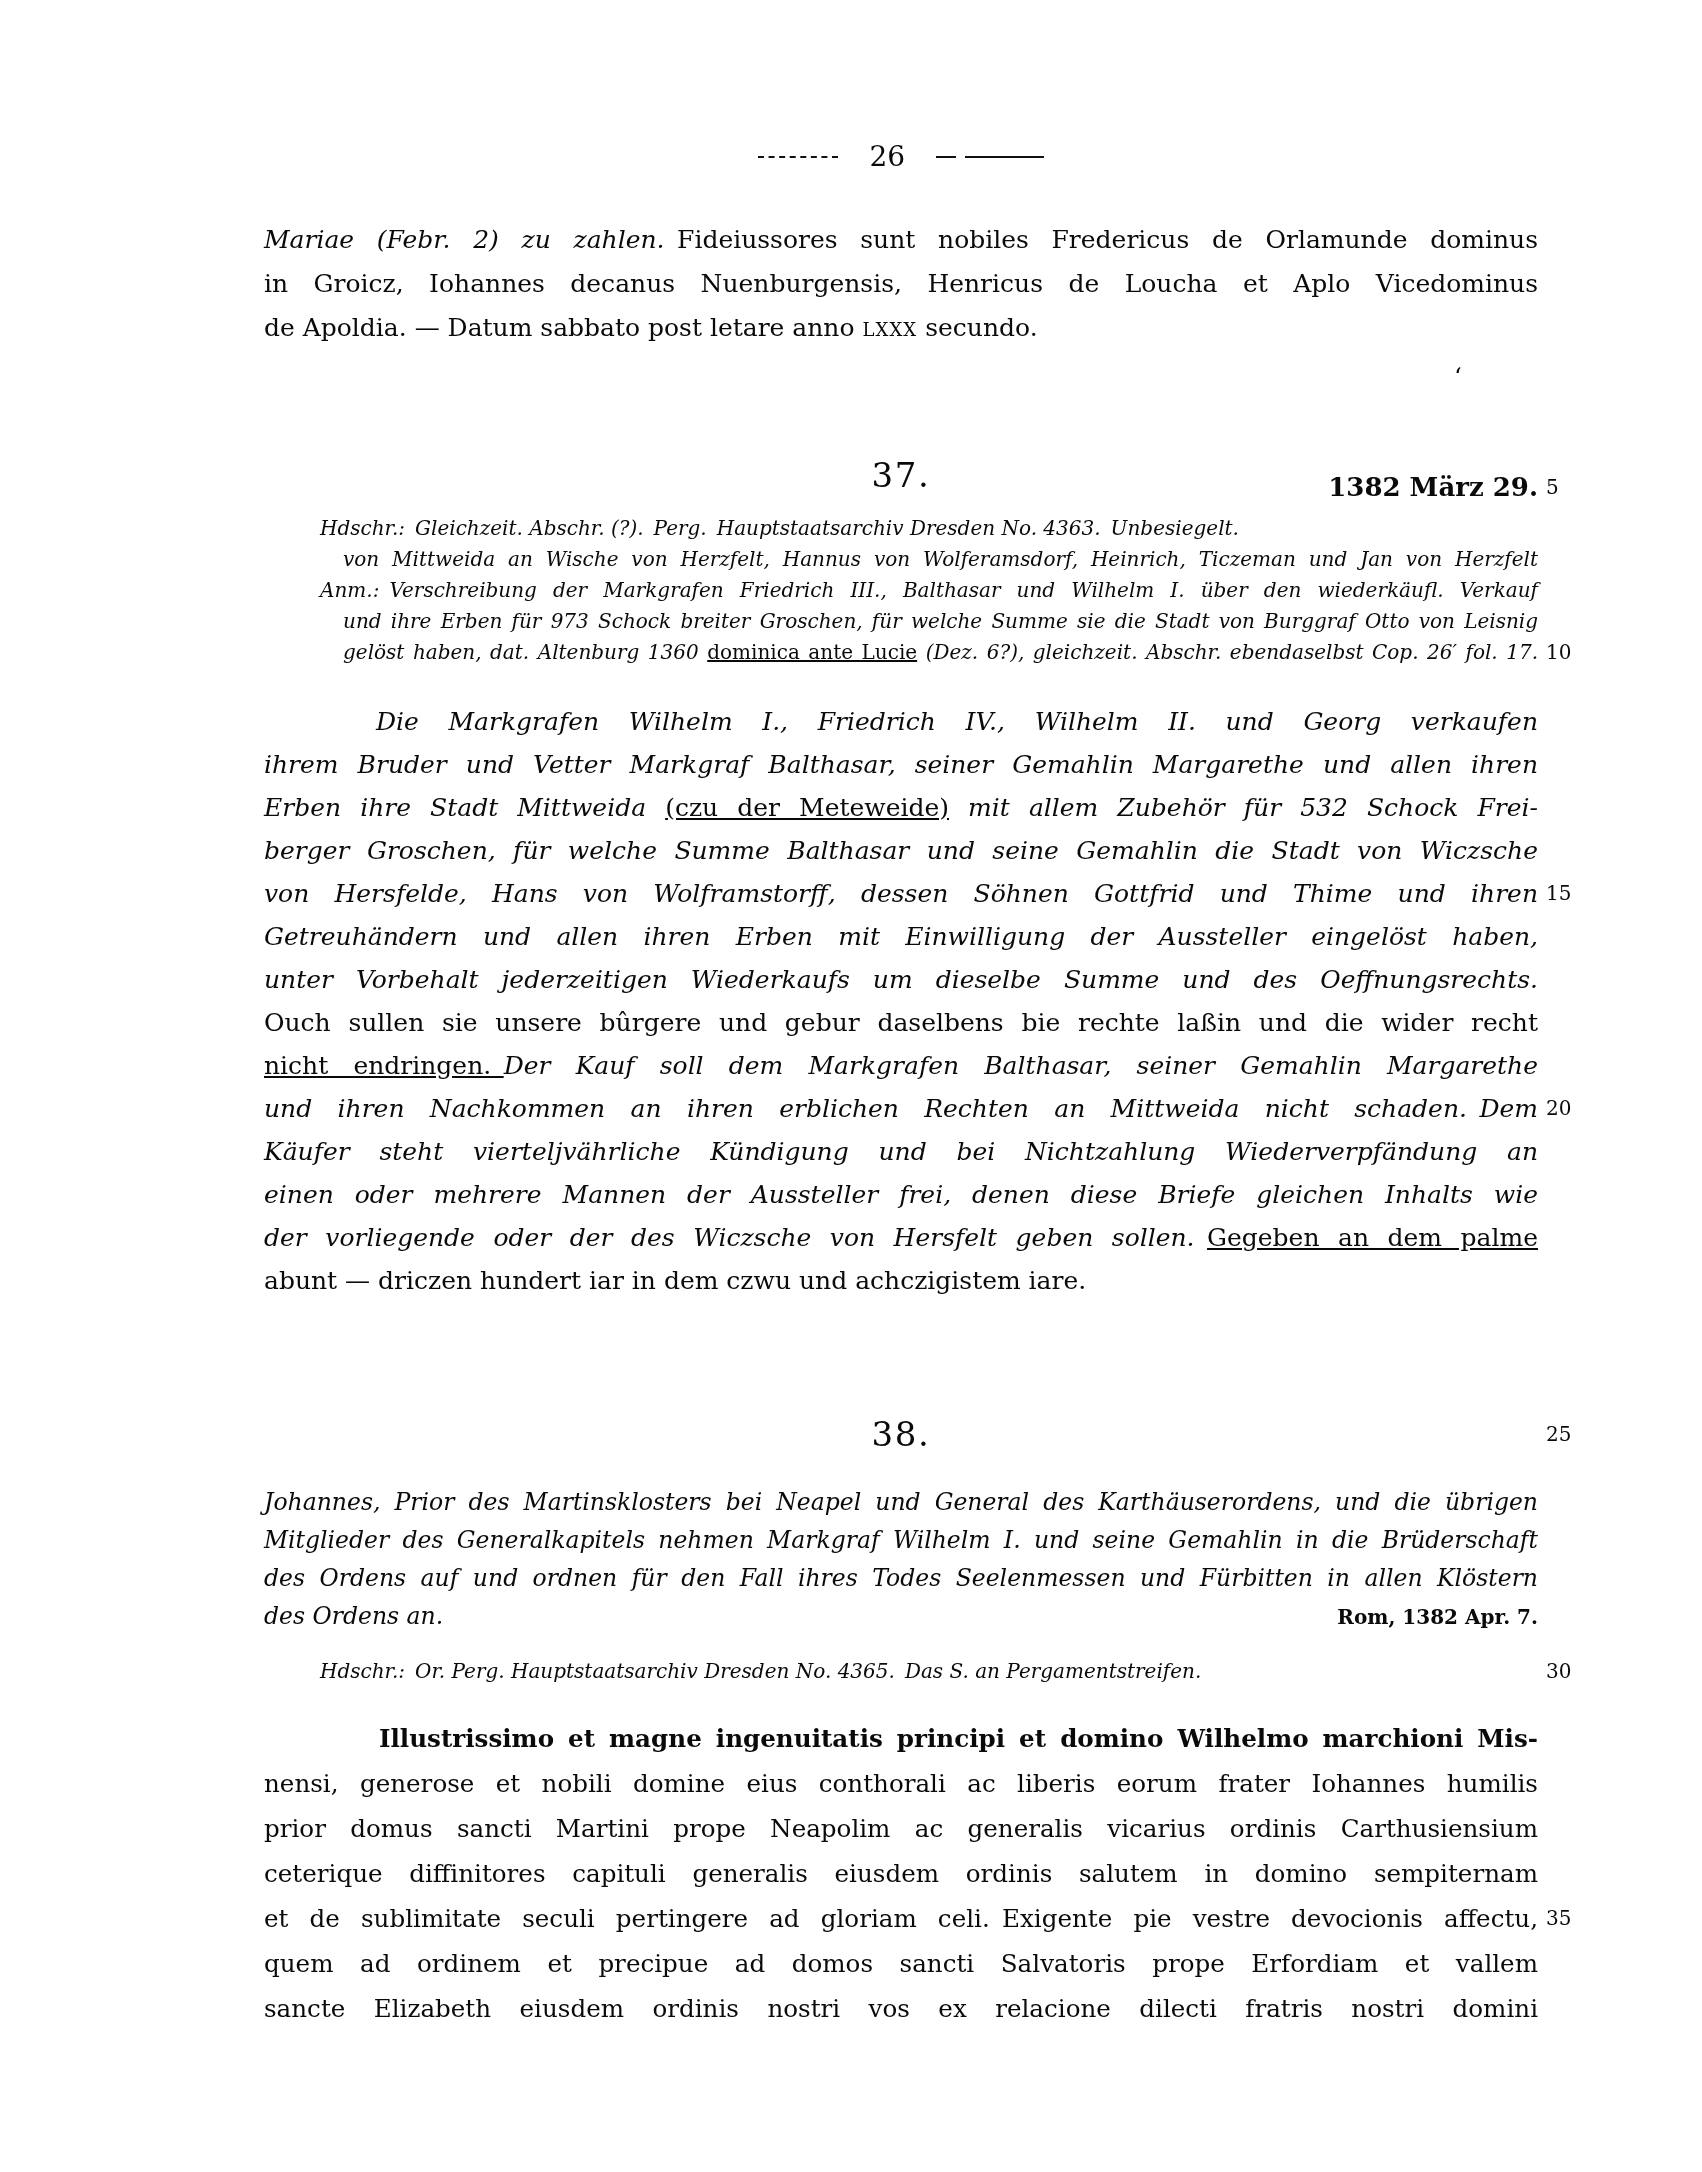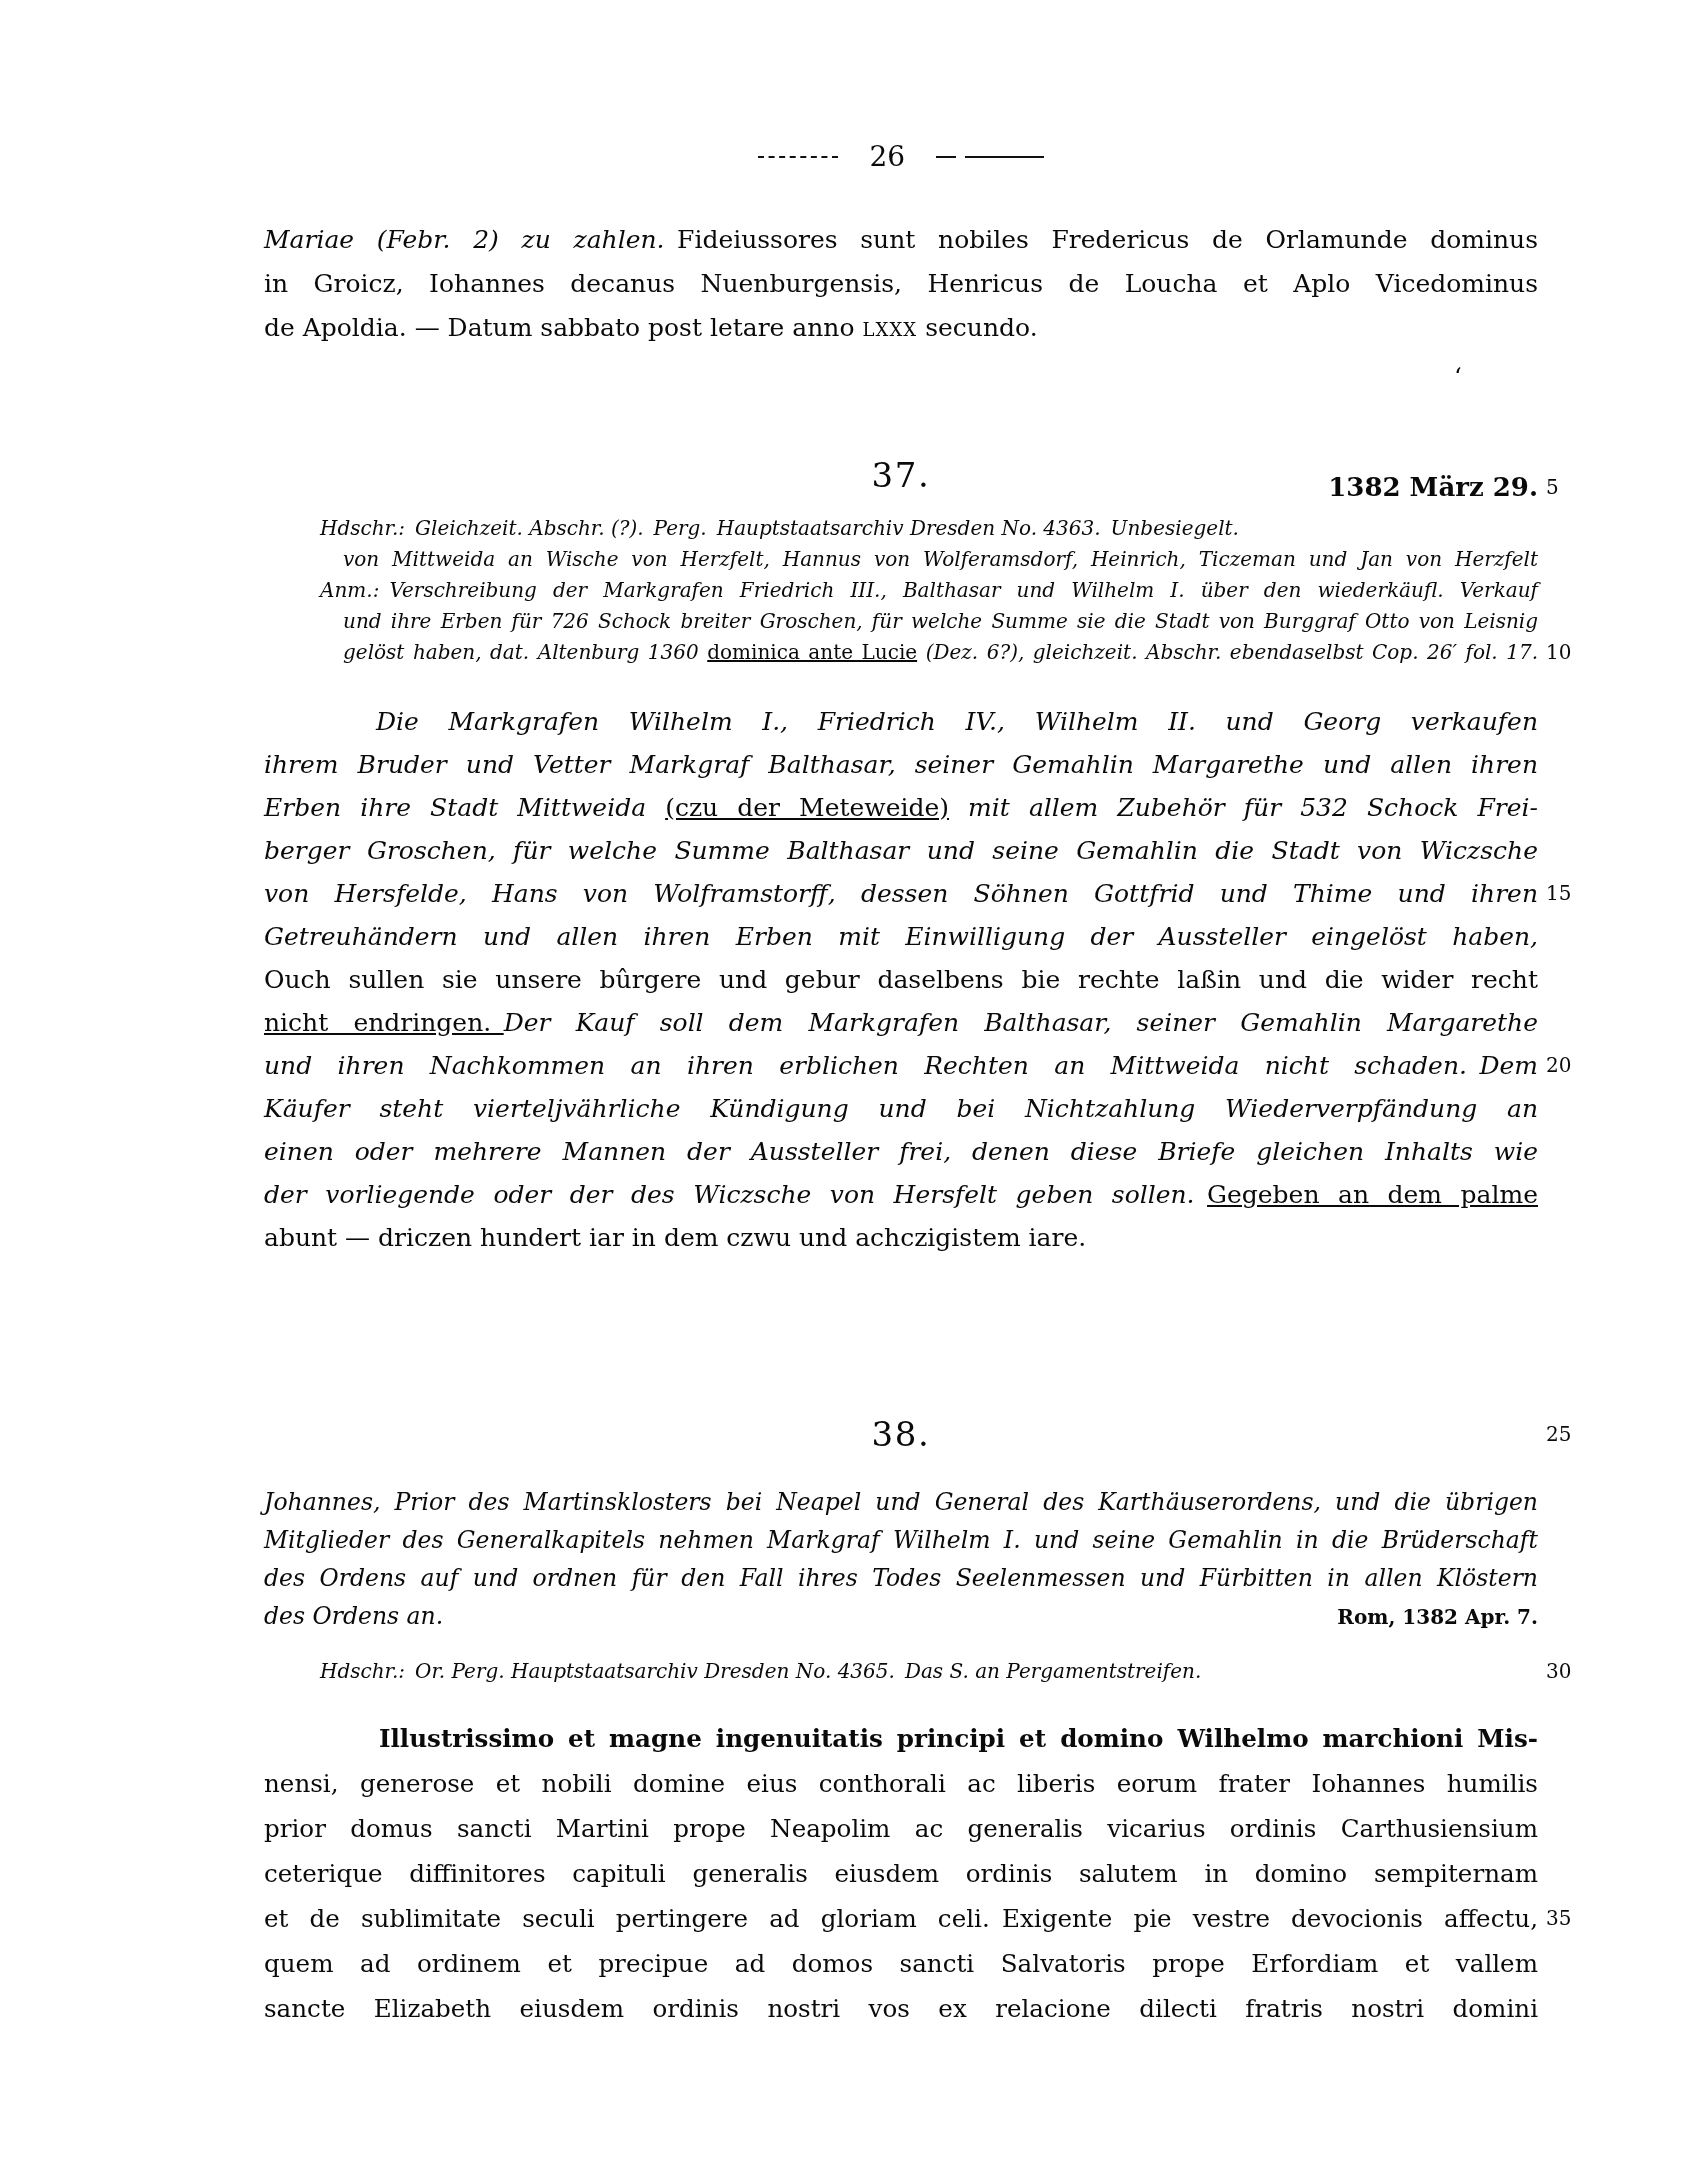--- a/index.html
+++ b/index.html
@@ -99,31 +99,32 @@
 
   <div class="col dateline">
     <span class="bolddate">1382 März 29.</span>
     <span class="margin-num">5</span>
   </div>
 
   <div class="col ann ann37">
     <div class="line noj"><span>Hdschr.: Gleichzeit. Abschr. (?). Perg. Hauptstaatsarchiv Dresden No. 4363. Unbesiegelt.</span></div>
     <div class="line cont"><span>von Mittweida an Wische von Herzfelt, Hannus von Wolferamsdorf, Heinrich, Ticzeman und Jan von Herzfelt</span></div>
     <div class="line"><span>Anm.: Verschreibung der Markgrafen Friedrich III., Balthasar und Wilhelm I. über den wiederkäufl. Verkauf</span></div>
-    <div class="line cont"><span>und ihre Erben für 726 Schock breiter Groschen, für welche Summe sie die Stadt von Burggraf Otto von Leisnig</span></div>
+    <div class="line cont"><span>und ihre Erben für 973 Schock breiter Groschen, für welche Summe sie die Stadt von Burggraf Otto von Leisnig</span></div>
     <div class="line cont"><span>gelöst haben, dat. Altenburg 1360 </span><span class="rm">dominica ante Lucie</span><span> (Dez. 6?), gleichzeit. Abschr. ebendaselbst Cop. 26′ fol. 17.</span><span class="margin-num">10</span></div>
   </div>
 
   <div class="col b37">
     <div class="line indent1"><span>Die Markgrafen Wilhelm I., Friedrich IV., Wilhelm II. und Georg verkaufen</span></div>
     <div class="line"><span>ihrem Bruder und Vetter Markgraf Balthasar, seiner Gemahlin Margarethe und allen ihren</span></div>
     <div class="line"><span>Erben ihre Stadt Mittweida </span><span class="rm">(czu der Meteweide)</span><span> mit allem Zubehör für 532 Schock Frei-</span></div>
     <div class="line"><span>berger Groschen, für welche Summe Balthasar und seine Gemahlin die Stadt von Wiczsche</span></div>
     <div class="line"><span>von Hersfelde, Hans von Wolframstorff, dessen Söhnen Gottfrid und Thime und ihren</span><span class="margin-num">15</span></div>
     <div class="line"><span>Getreuhändern und allen ihren Erben mit Einwilligung der Aussteller eingelöst haben,</span></div>
+    <div class="line"><span>unter Vorbehalt jederzeitigen Wiederkaufs um dieselbe Summe und des Oeffnungsrechts.</span></div>
     <div class="line rml"><span>Ouch sullen sie unsere bûrgere und gebur daselbens bie rechte laßin und die wider recht</span></div>
     <div class="line"><span class="rm">nicht endringen. </span><span>Der Kauf soll dem Markgrafen Balthasar, seiner Gemahlin Margarethe</span></div>
     <div class="line"><span>und ihren Nachkommen an ihren erblichen Rechten an Mittweida nicht schaden. Dem</span><span class="margin-num">20</span></div>
     <div class="line"><span>Käufer steht vierteljvährliche Kündigung und bei Nichtzahlung Wiederverpfändung an</span></div>
     <div class="line"><span>einen oder mehrere Mannen der Aussteller frei, denen diese Briefe gleichen Inhalts wie</span></div>
     <div class="line"><span>der vorliegende oder der des Wiczsche von Hersfelt geben sollen. </span><span class="rm">Gegeben an dem palme</span></div>
     <div class="line rml noj"><span>abunt — driczen hundert iar in dem czwu und achczigistem iare.</span></div>
   </div>
 
   <div class="col dochead h38">

